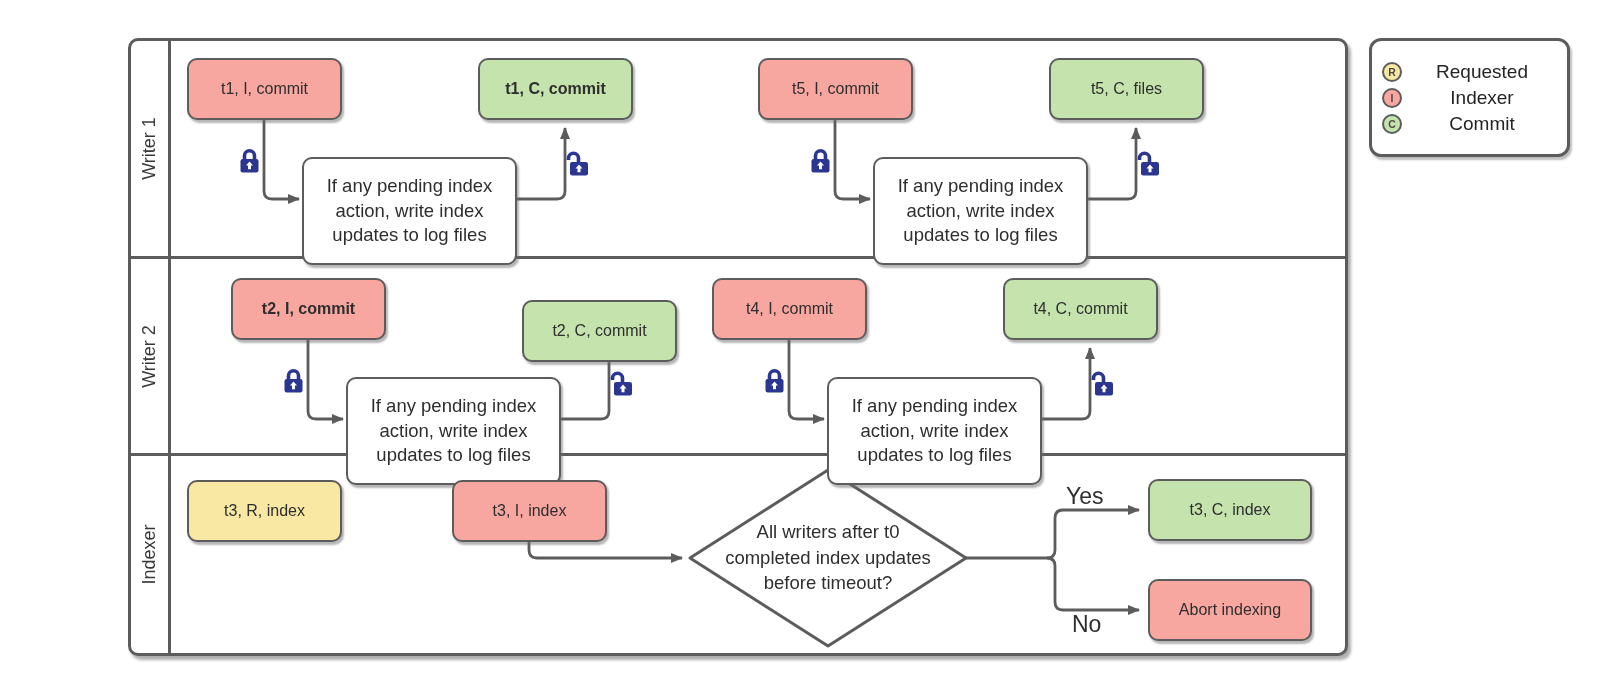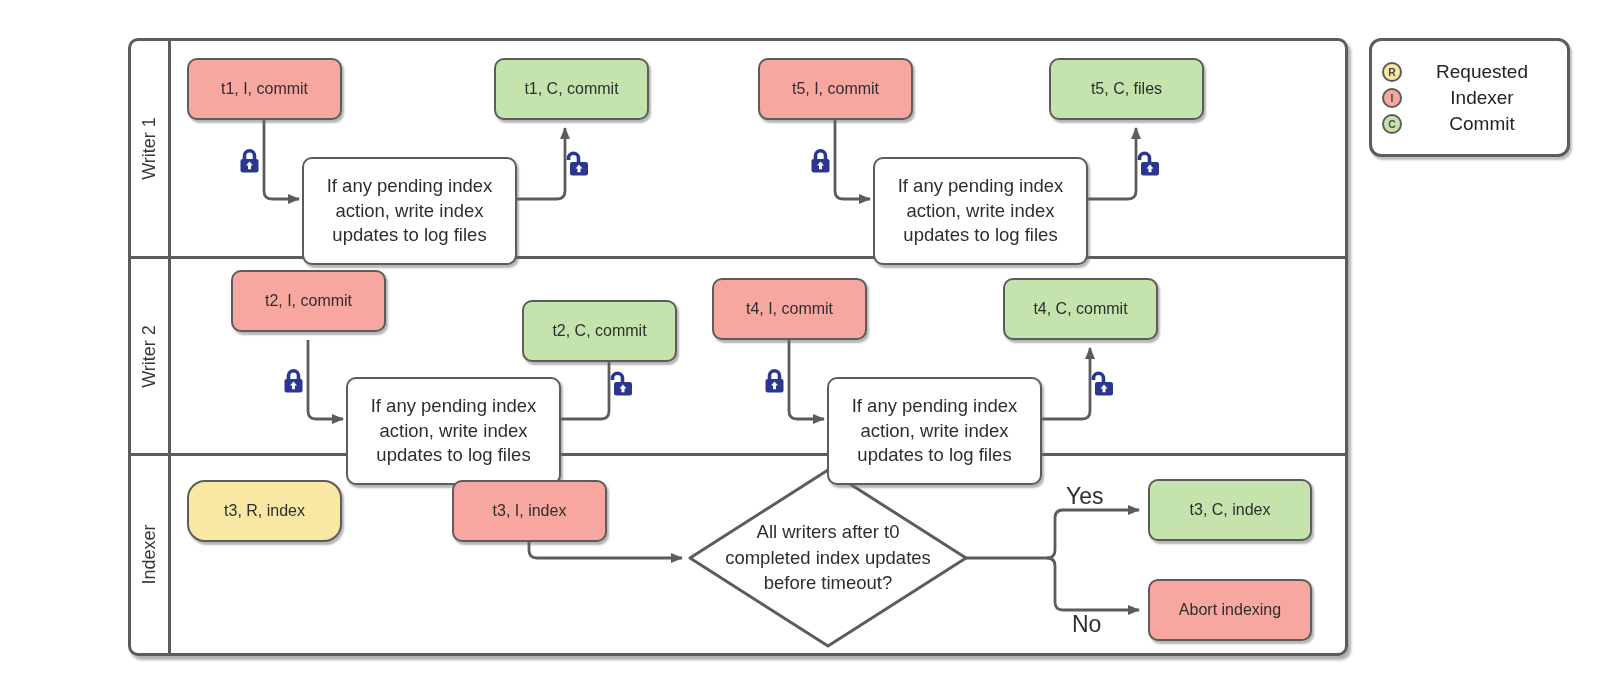--- a/index.html
+++ b/index.html
@@ -19,21 +19,21 @@
   
   .node{position:absolute;display:flex;align-items:center;justify-content:center;
         text-align:center;border:2.5px solid #5c5c5c;border-radius:10px;
         font-size:16px;line-height:1.35;box-sizing:border-box;
         box-shadow:2px 2.5px 2px rgba(110,110,110,.5);background:#fff;}
   .sz-task{width:155px;height:62px;}
   .sz-wide{width:164px;height:62px;}
   .sz-action{width:215px;height:108px;padding:4px 12px;font-size:18.5px;}
   .red{background:#f8a6a0;}
   .green{background:#c5e3ad;}
-  .yellow{background:#f9e8a3;border-radius:18px;}
+  .yellow{background:#f9e8a3;}
   .white{background:#ffffff;}
 
   
   .diamond-text{position:absolute;left:712px;top:519px;width:232px;
         text-align:center;font-size:18.5px;line-height:1.38;}
   .branch-label{position:absolute;font-size:23px;color:#2e2e2e;}
 
   
   svg.wires{position:absolute;left:0;top:0;width:1609px;height:700px;pointer-events:none;}
   .wire{fill:none;stroke:#5c5c5c;stroke-width:2.8px;}
@@ -111,27 +111,27 @@
     <use href="#locko" transform="translate(1087,370)"></use>
 
     <path class="wire" d="M529,542 L529,550 Q529,558 537,558 L682,558" marker-end="url(#arr)"></path>
     <polygon class="diamond-shape" points="690,558 828,470 966,558 828,646"></polygon>
     <path class="wire" d="M966,558 L1047,558 Q1055,558 1055,550 L1055,518 Q1055,510 1063,510 L1139,510" marker-end="url(#arr)"></path>
     <path class="wire" d="M1047,558 Q1055,558 1055,566 L1055,602 Q1055,610 1063,610 L1139,610" marker-end="url(#arr)"></path>
   </svg>
 
   <div class="node sz-task red" style="left:187px;top:58px;">t1, I, commit</div>
   <div class="node sz-action white" style="left:302px;top:157px;">If any pending index action, write index updates to log files</div>
-  <div class="node sz-task green" style="left:494px;top:58px;">t1, C, commit</div>
+  <div class="node sz-task green" style="left:478px;top:58px;font-weight:bold;">t1, C, commit</div>
 
   <div class="node sz-task red" style="left:758px;top:58px;">t5, I, commit</div>
   <div class="node sz-action white" style="left:873px;top:157px;">If any pending index action, write index updates to log files</div>
   <div class="node sz-task green" style="left:1049px;top:58px;">t5, C, files</div>
 
-  <div class="node sz-task red" style="left:231px;top:270px;">t2, I, commit</div>
+  <div class="node sz-task red" style="left:231px;top:278px;font-weight:bold;">t2, I, commit</div>
   <div class="node sz-action white" style="left:346px;top:377px;">If any pending index action, write index updates to log files</div>
   <div class="node sz-task green" style="left:522px;top:278px;margin-top:22px;">t2, C, commit</div>
 
   <div class="node sz-task red" style="left:712px;top:278px;">t4, I, commit</div>
   <div class="node sz-action white" style="left:827px;top:377px;">If any pending index action, write index updates to log files</div>
   <div class="node sz-task green" style="left:1003px;top:278px;">t4, C, commit</div>
 
   <div class="node sz-task yellow" style="left:187px;top:480px;">t3, R, index</div>
   <div class="node sz-task red" style="left:452px;top:480px;">t3, I, index</div>
   <div class="diamond-text">All writers after t0 completed index updates before timeout?</div>

